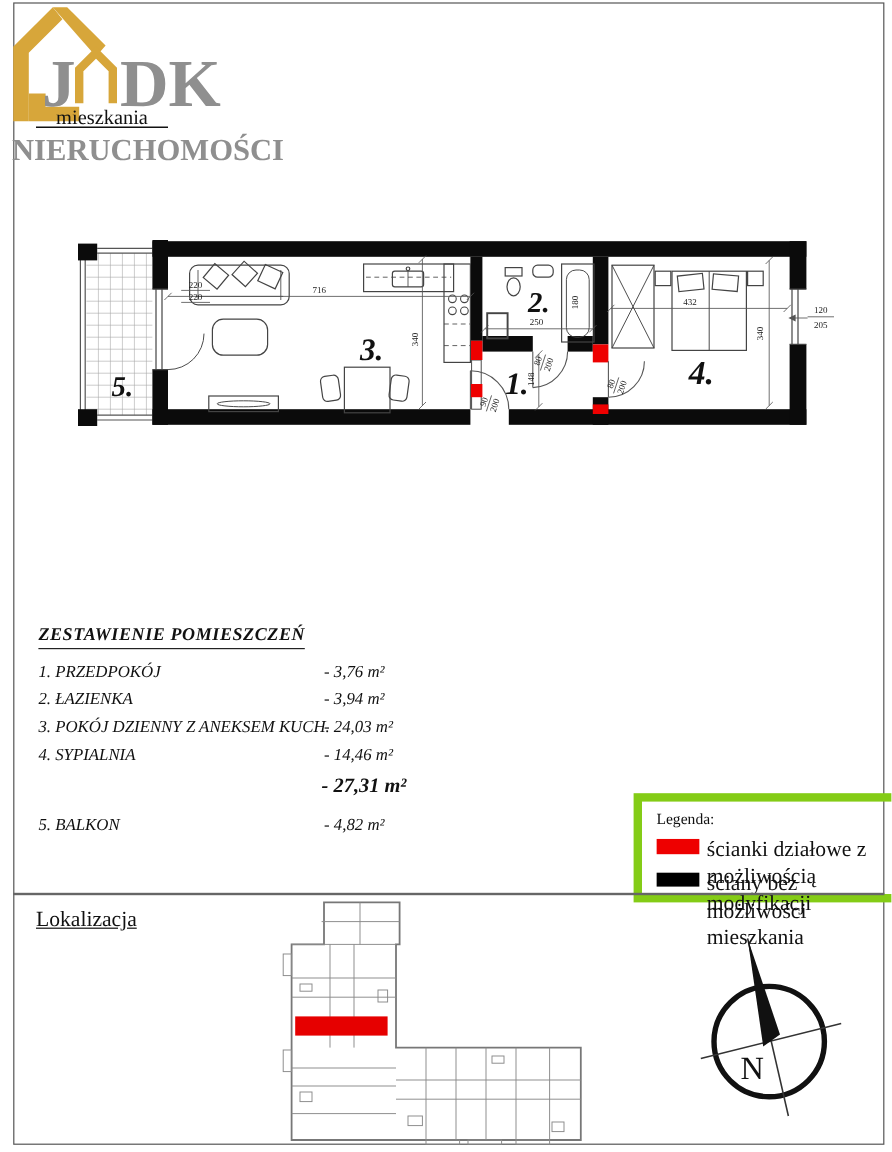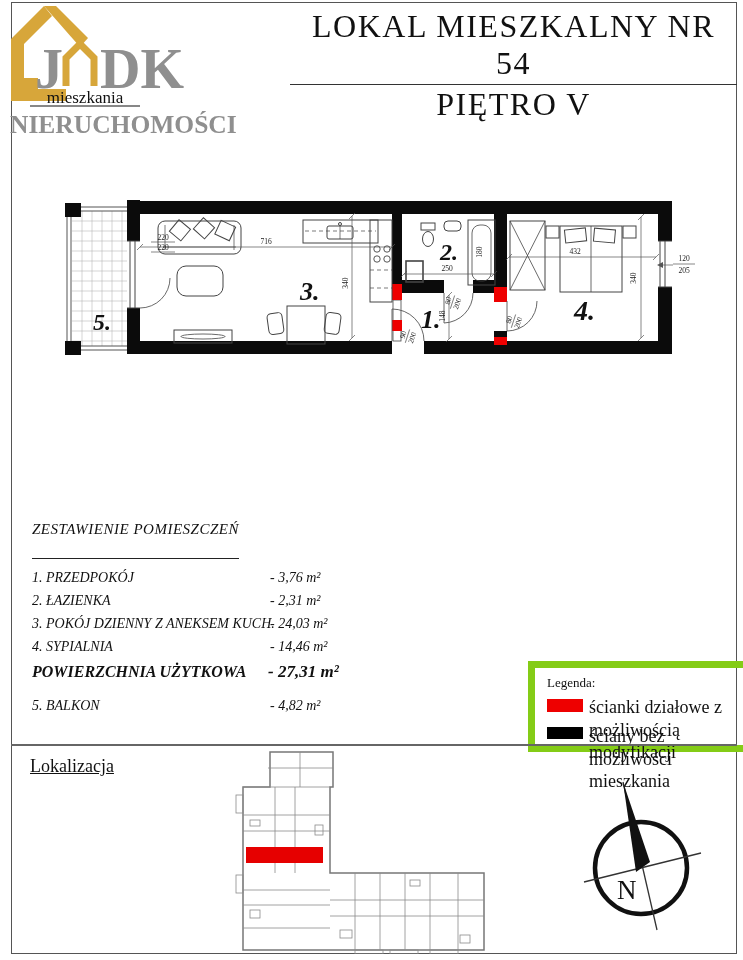--- a/index.html
+++ b/index.html
@@ -8,22 +8,22 @@
   .frame{position:absolute;left:11px;top:2px;width:724px;height:950px;border:1.5px solid #555;}
   
   #title-block{position:absolute;left:290px;top:8px;width:447px;text-align:center;}
   #title-main{font-size:32px;letter-spacing:1.5px;border-bottom:1.5px solid #333;padding-bottom:2px;}
   #title-floor{font-size:32px;letter-spacing:1.5px;margin-top:1px;}
   
   #logo{position:absolute;left:8px;top:2px;}
   
   #schedule{position:absolute;left:30px;top:515px;width:350px;font-style:italic;}
   #schedule .heading{position:absolute;left:2px;top:6px;font-size:15px;letter-spacing:.5px;
-      border-bottom:1px solid #222;padding-bottom:20px;}
-  .sched-row{position:absolute;left:2px;width:346px;font-size:14px;white-space:nowrap;margin-top:17px;}
+      border-bottom:1px solid #222;padding-bottom:2px;font-weight:bold;}
+  .sched-row{position:absolute;left:2px;width:346px;font-size:14px;white-space:nowrap;}
   .sched-row .val{position:absolute;left:238px;top:0;}
   .sched-total{font-weight:bold;font-size:16px;}
   .sched-total .val{font-size:17px;left:236px;top:-1px;}
   
   #legend{position:absolute;left:528px;top:661px;width:209px;height:77px;border:7px solid #84cc16;
       font-family:"Liberation Serif",serif;}
   #legend .heading{position:absolute;left:12px;top:7px;font-size:13px;}
   .legend-label{position:absolute;left:54px;width:150px;font-size:18px;line-height:1.25;}
   .legend-swatch{position:absolute;left:12px;}
   
@@ -44,24 +44,20 @@
     <polygon points="36,4 3,37 3,99 16,99 16,42 44,14" fill="#d7a63a"></polygon>
     <polygon points="16,76 16,99 58,99 58,87 30,87 30,76" fill="#d7a63a"></polygon>
     <path d="M 58,84 V 56 L 72,42 L 86,56 V 84" fill="none" stroke-width="7" stroke="#d7a63a"></path>
     <text x="27" y="86" font-size="56" font-weight="bold" font-family="Liberation Sans, sans-serif" fill="#8f8f8f">J</text>
     <text x="92" y="86" font-size="56" font-weight="bold" font-family="Liberation Sans, sans-serif" fill="#8f8f8f">DK</text>
     <text x="77" y="101" font-size="17" text-anchor="middle" fill="#111">mieszkania</text>
     <line x1="22" y1="104" x2="132" y2="104" stroke="#111" stroke-width="1.2"></line>
     <text x="2" y="131" font-size="25.5" font-weight="bold" font-family="Liberation Sans, sans-serif" fill="#8f8f8f">NIERUCHOMOŚCI</text>
   </svg>
 
-  <div id="title-block">
-    <div id="title-main">LOKAL MIESZKALNY NR 54</div>
-    <div id="title-floor">PIĘTRO V</div>
-  </div>
 
   <svg style="position:absolute;left:0;top:190px;" width="743" height="180" viewBox="0 190 743 180">
 
     <g stroke="#555" stroke-width="1" fill="none">
       <g stroke="#aaa" stroke-width="0.5">
         <path d="M82,211 V346 M92,211 V346 M102,211 V346 M112,211 V346 M122,211 V346
                  M72,221 H127 M72,231 H127 M72,241 H127 M72,251 H127 M72,261 H127 M72,271 H127
                  M72,281 H127 M72,291 H127 M72,301 H127 M72,311 H127 M72,321 H127 M72,331 H127 M72,341 H127"></path>
       </g>
       <path d="M67,205 V355 M71,205 V355 M81,207 H127 M81,211 H127 M81,346 H127 M81,350 H127"></path>
@@ -209,32 +205,31 @@
   </svg>
 
   <div id="schedule">
     <div class="heading">ZESTAWIENIE POMIESZCZEŃ</div>
     <div class="sched-row" style="top:38px">
       <span>1. PRZEDPOKÓJ</span>
       <span class="val">-  3,76 m²</span>
     </div>
     <div class="sched-row" style="top:61px">
       <span>2. ŁAZIENKA</span>
-      <span class="val">-  2,31 m²</span>
+      <span class="val">-  3,94 m²</span>
     </div>
     <div class="sched-row" style="top:84px">
       <span>3. POKÓJ DZIENNY Z ANEKSEM KUCH.</span>
       <span class="val">-  24,03 m²</span>
     </div>
     <div class="sched-row" style="top:107px">
       <span>4. SYPIALNIA</span>
       <span class="val">-  14,46 m²</span>
     </div>
     <div class="sched-row sched-total" style="top:131px">
-      <span>POWIERZCHNIA UŻYTKOWA</span>
       <span class="val">-  27,31 m²</span>
     </div>
     <div class="sched-row" style="top:166px">
       <span>5. BALKON</span>
       <span class="val">-  4,82 m²</span>
     </div>
   </div>
 
   <div id="legend">
     <div class="heading">Legenda:</div>

